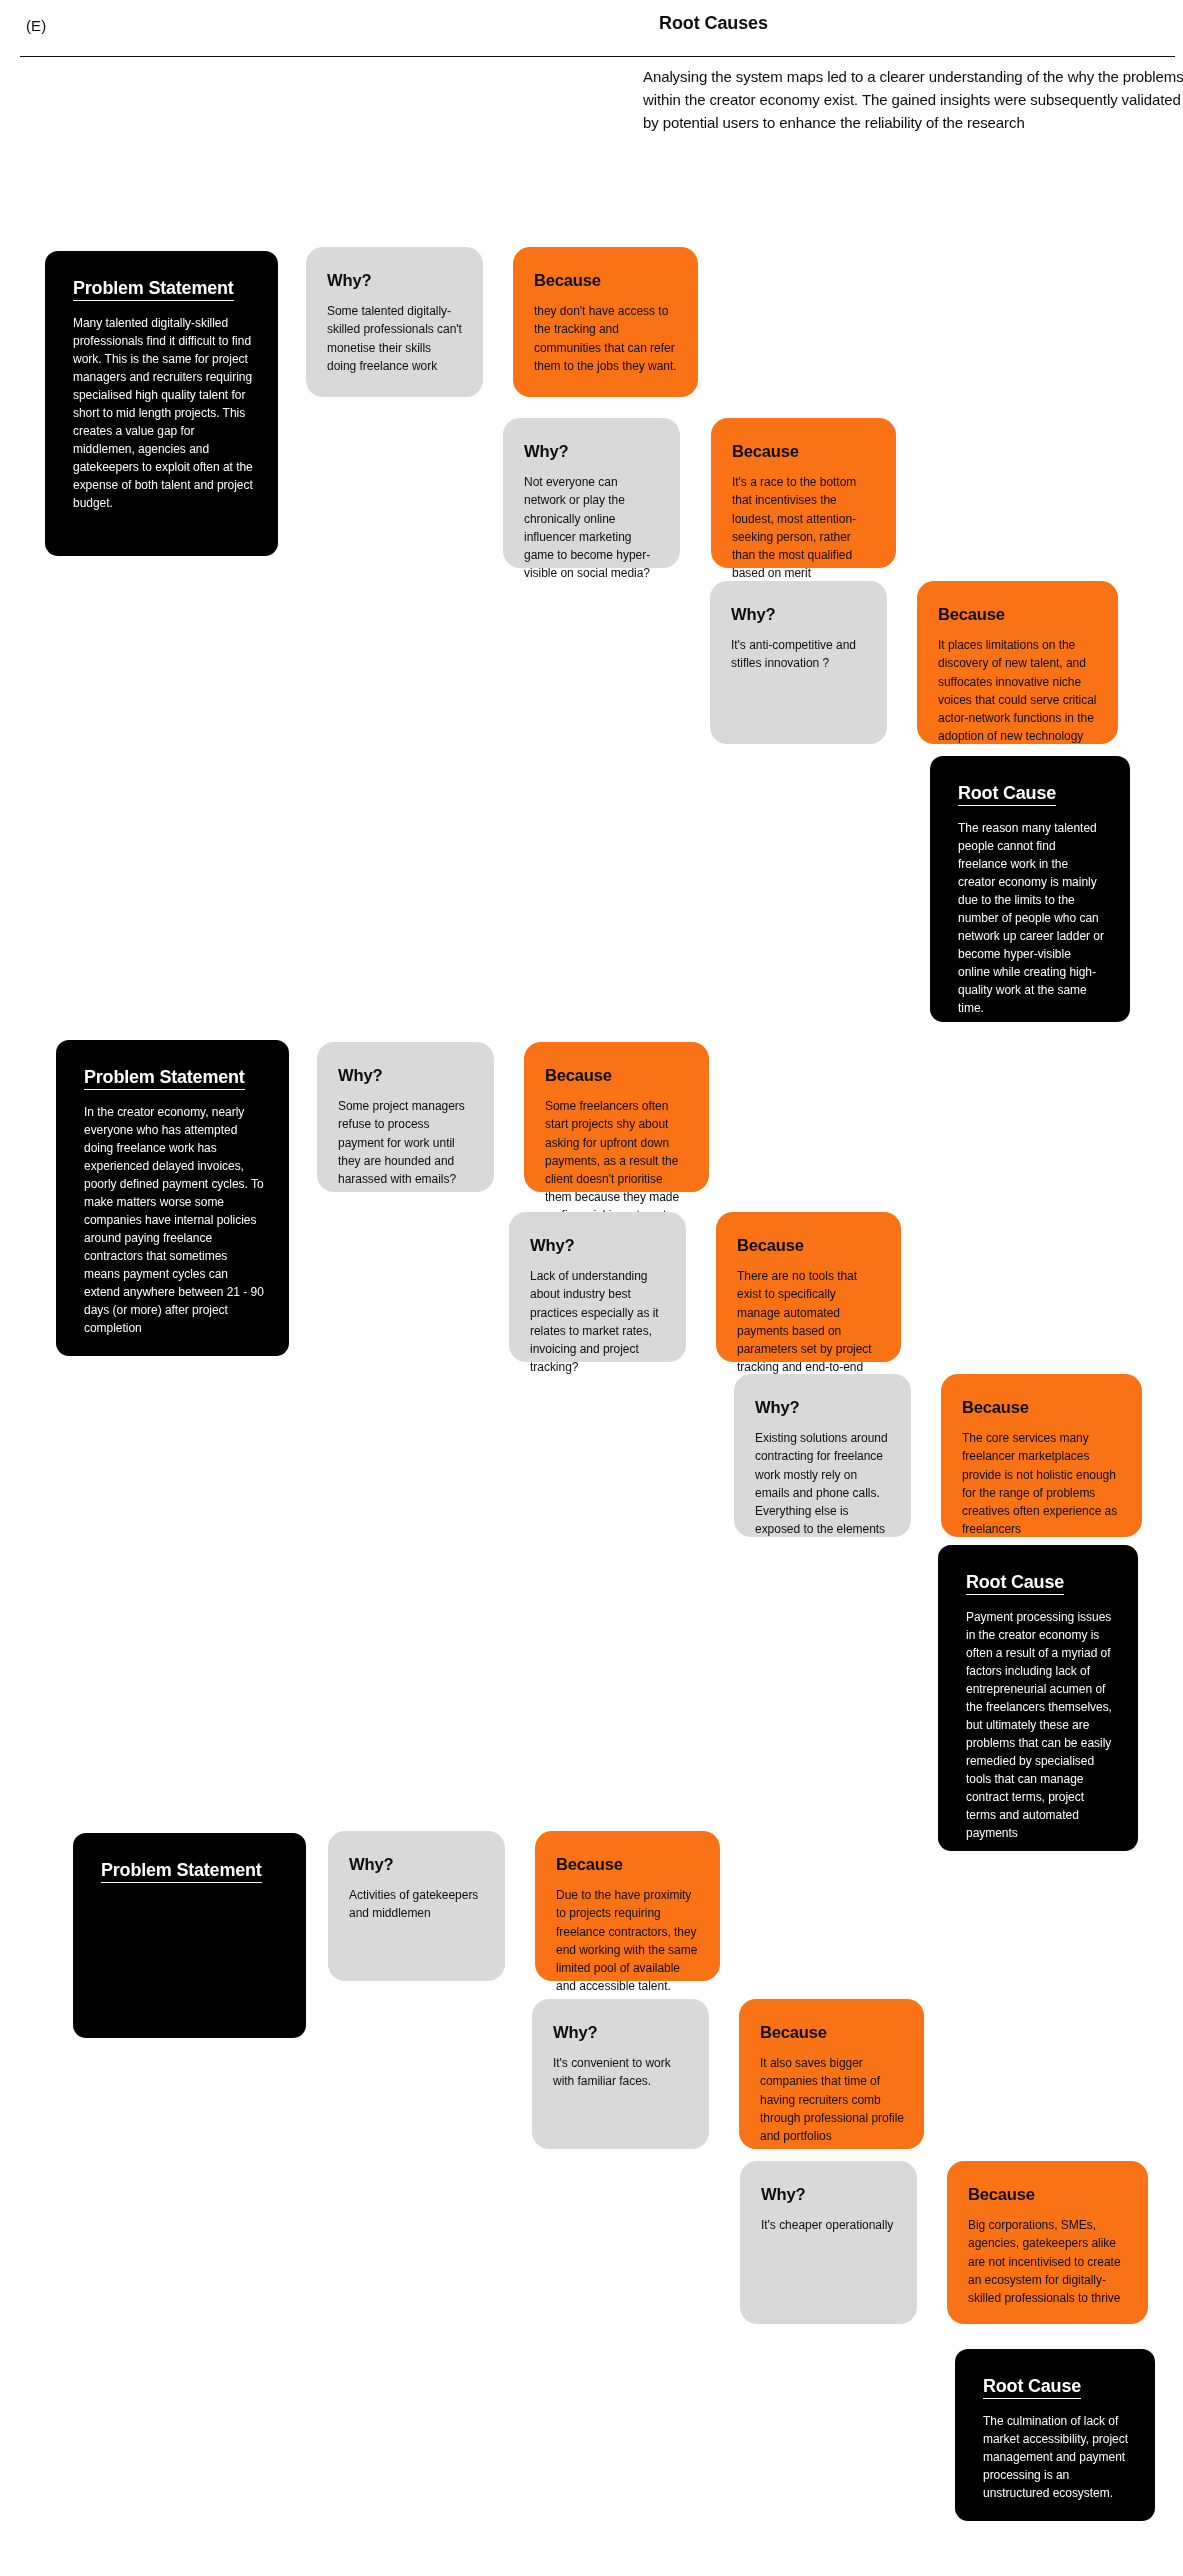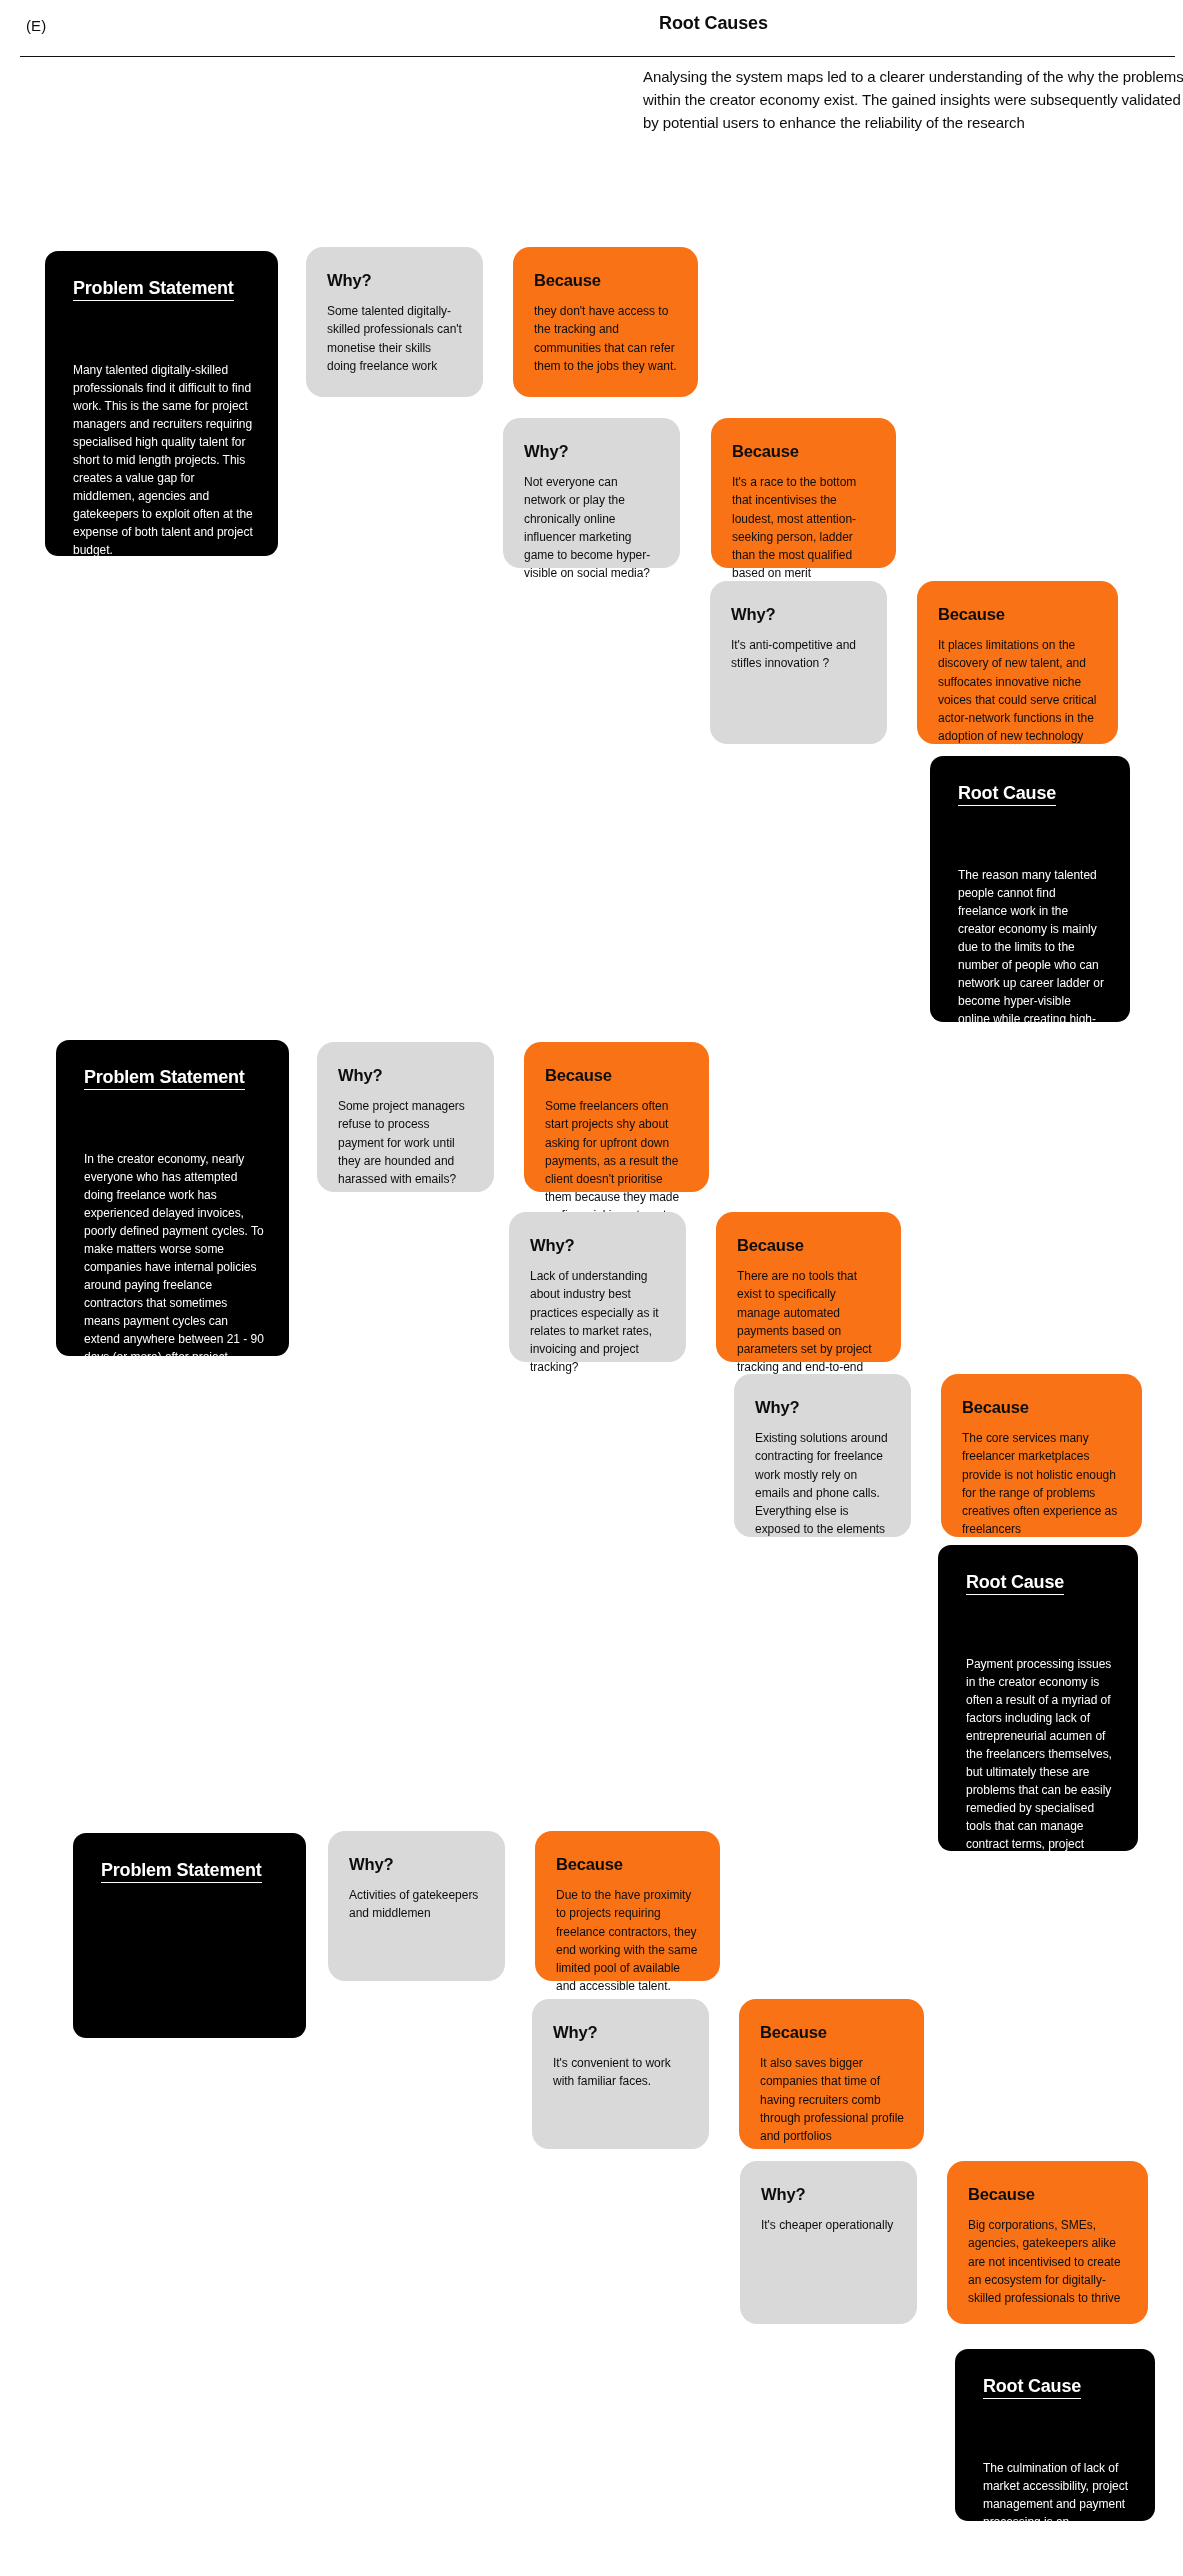--- a/index.html
+++ b/index.html
@@ -94,21 +94,20 @@
     font-size: 16.6px;
     font-weight: 700;
     letter-spacing: -0.2px;
     margin-bottom: 12px;
     line-height: 1.15;
   }
   .card-body-dark {
     font-size: 12px;
     line-height: 1.50;
     letter-spacing: -0.03px;
-    margin-top: 47px;
   }
   .card-body-light {
     font-size: 12px;
     line-height: 1.52;
     letter-spacing: -0.03px;
     color: #0d0d0d;
   }
 </style>
 </head>
 <body>
@@ -133,21 +132,21 @@
     <div class="card-title-light">Because</div>
     <div class="card-body-light">they don't have access to the tracking and communities that can refer them to the jobs they want.</div>
   </div>
 
   <div class="card why" style="left:503px; top:418px; width:177px; height:150px;">
     <div class="card-title-light">Why?</div>
     <div class="card-body-light">Not everyone can network or play the chronically online influencer marketing game to become hyper-visible on social media?</div>
   </div>
   <div class="card because" style="left:711px; top:418px; width:185px; height:150px;">
     <div class="card-title-light">Because</div>
-    <div class="card-body-light">It's a race to the bottom that incentivises the loudest, most attention-seeking person, ladder than the most qualified based on merit</div>
+    <div class="card-body-light">It's a race to the bottom that incentivises the loudest, most attention-seeking person, rather than the most qualified based on merit</div>
   </div>
 
   <div class="card why" style="left:710px; top:581px; width:177px; height:163px;">
     <div class="card-title-light">Why?</div>
     <div class="card-body-light">It's anti-competitive and stifles innovation ?</div>
   </div>
   <div class="card because" style="left:917px; top:581px; width:201px; height:163px;">
     <div class="card-title-light">Because</div>
     <div class="card-body-light">It places limitations on the discovery of new talent, and suffocates innovative niche voices that could serve critical actor-network functions in the adoption of new technology</div>
   </div>

